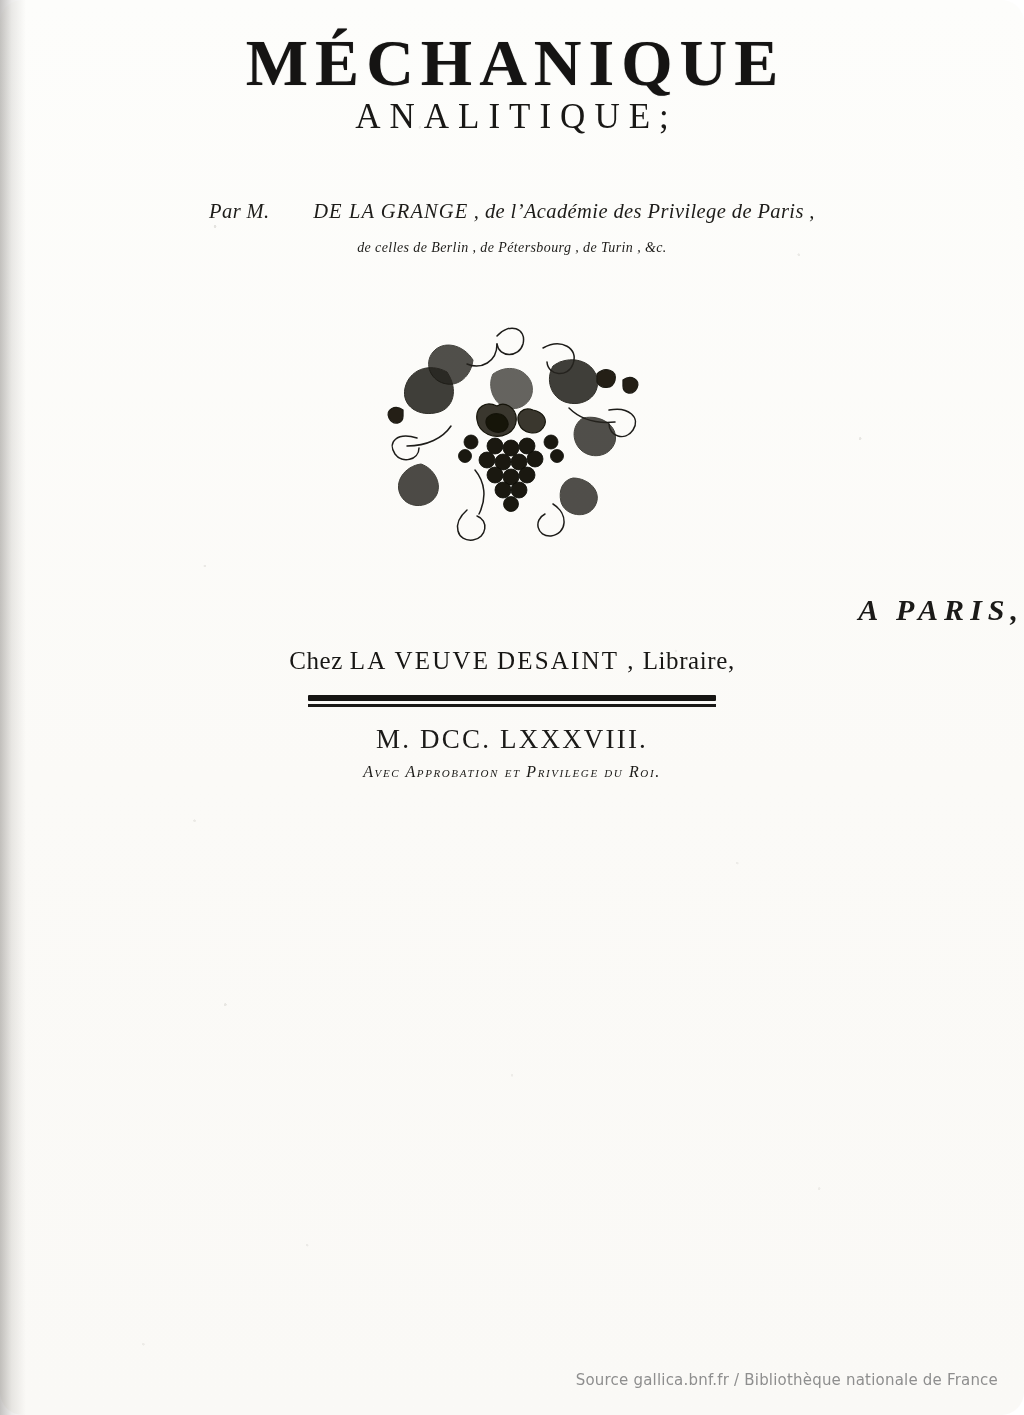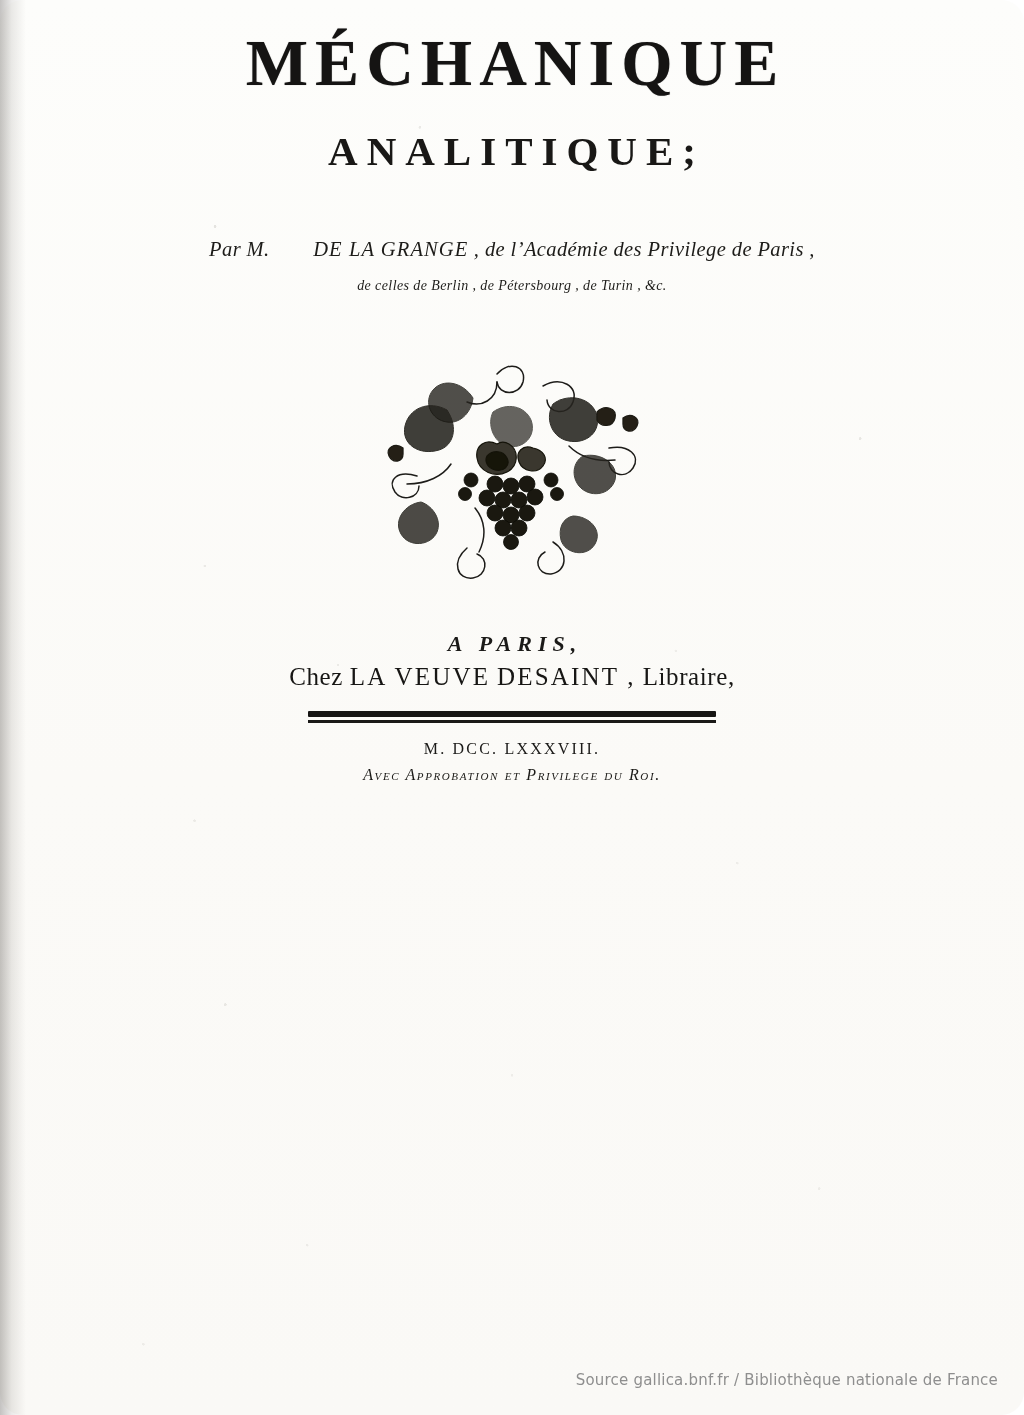--- a/index.html
+++ b/index.html
@@ -57,24 +57,23 @@
     font-family: "Liberation Serif", serif;
     font-size: 66px;
     letter-spacing: 7px;
     font-weight: 700;
     line-height: 1.05;
     color: #151413;
     text-indent: 7px;
     text-shadow: 0 0 1px rgba(20,20,20,0.35);
   }
   .title-sub {
-    margin-top: 30px;
-    font-size: 41px;
+    font-size: 35px;
     letter-spacing: 9px;
-    font-weight: 700;
+    font-weight: 400;
     color: #191816;
     text-indent: 9px;
   }
 
   .byline {
     margin-top: 52px;
     font-size: 20.5px;
     font-style: italic;
     letter-spacing: 0.4px;
     line-height: 2.15;
@@ -95,28 +94,29 @@
     margin-top: 46px;
     height: 250px;
     display: flex;
     align-items: center;
     justify-content: center;
   }
   .ornament-wrap svg { display: block; }
 
   .imprint-city {
     margin-top: 34px;
-    font-size: 22px;
+    font-size: 30px;
     font-style: italic;
     font-weight: 600;
     letter-spacing: 6px;
     text-indent: 6px;
+    text-align: right;
   }
   .imprint-seller {
-    margin-top: 6px;
+    margin-top: 20px;
     font-size: 25px;
     letter-spacing: 0.6px;
     color: #171614;
   }
   .imprint-seller .sc {
     font-variant: small-caps;
     letter-spacing: 2.2px;
     font-size: 25px;
   }
   .imprint-seller .big {
@@ -142,21 +142,21 @@
     border-radius: 1px;
   }
   .rule .thin {
     margin-top: 3px;
     height: 2.5px;
     background: #1a1917;
   }
 
   .date {
     margin-top: 17px;
-    font-size: 16px;
+    font-size: 27px;
     letter-spacing: 2.2px;
     font-weight: 500;
   }
   .privilege {
     margin-top: 8px;
     font-size: 16px;
     font-style: italic;
     font-variant: small-caps;
     letter-spacing: 1.6px;
     color: #1b1a17;

